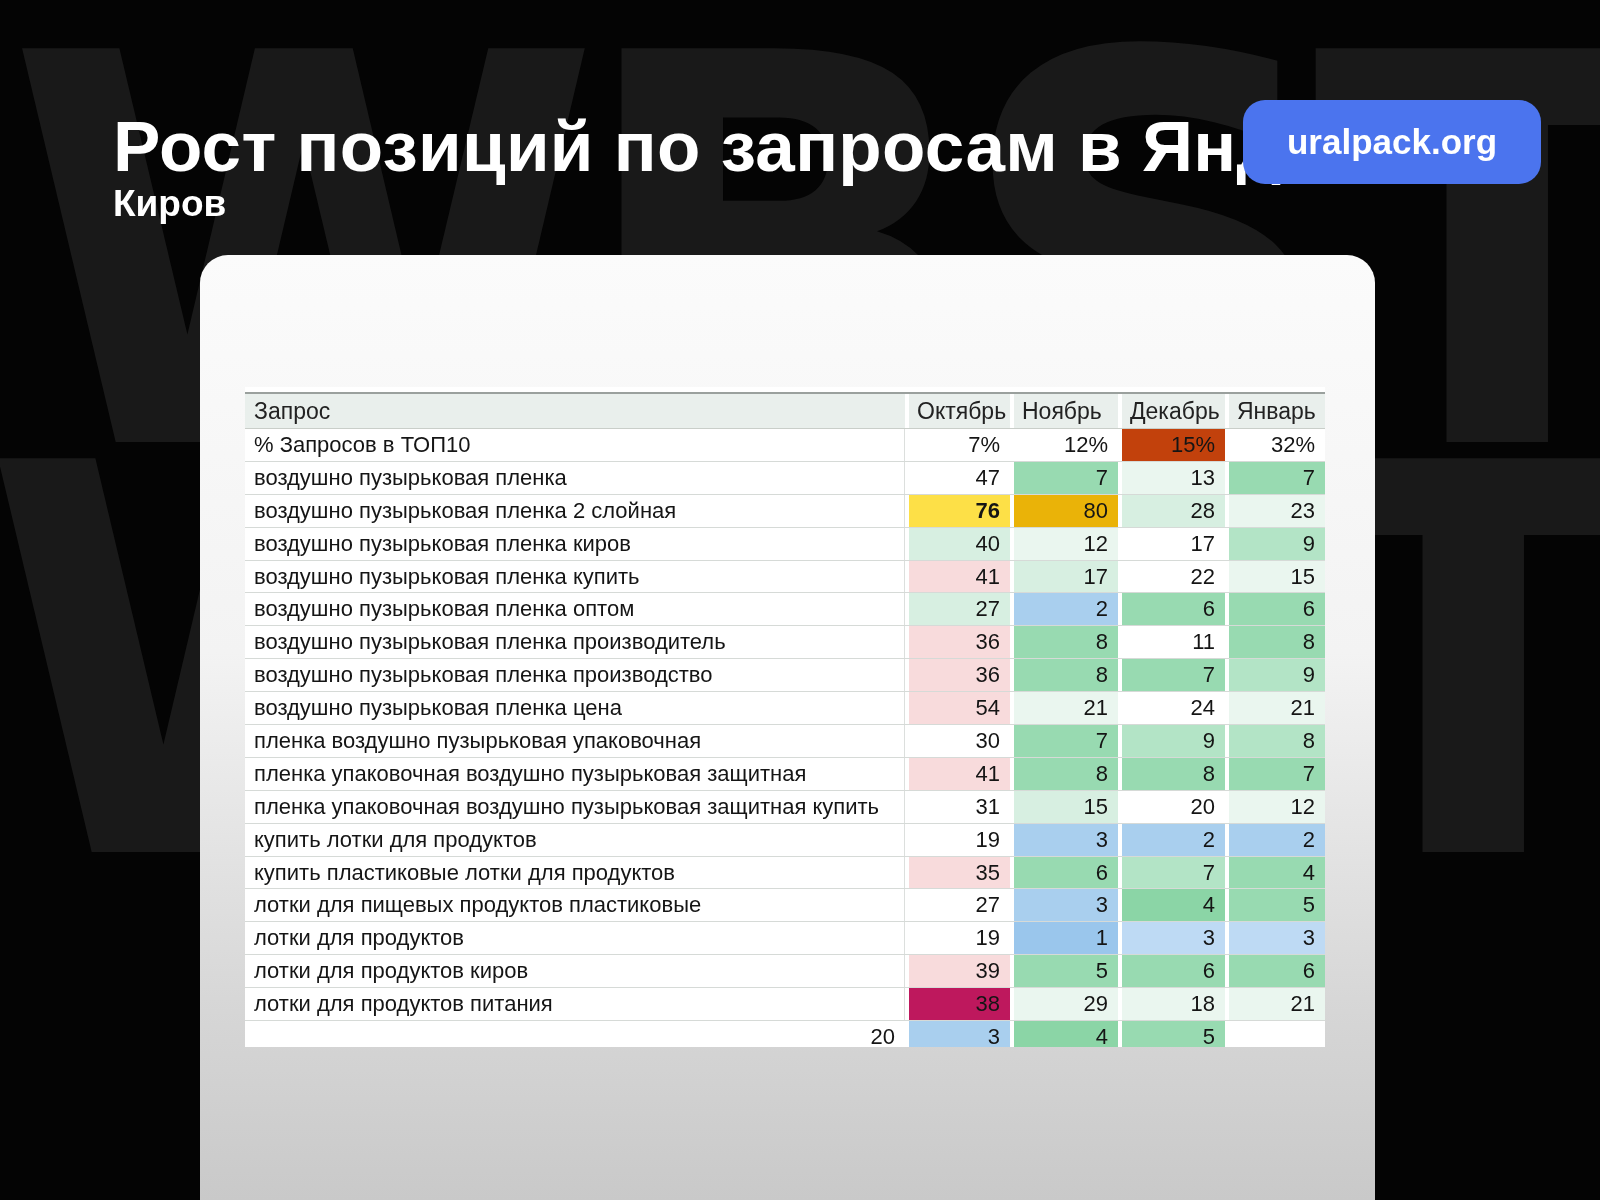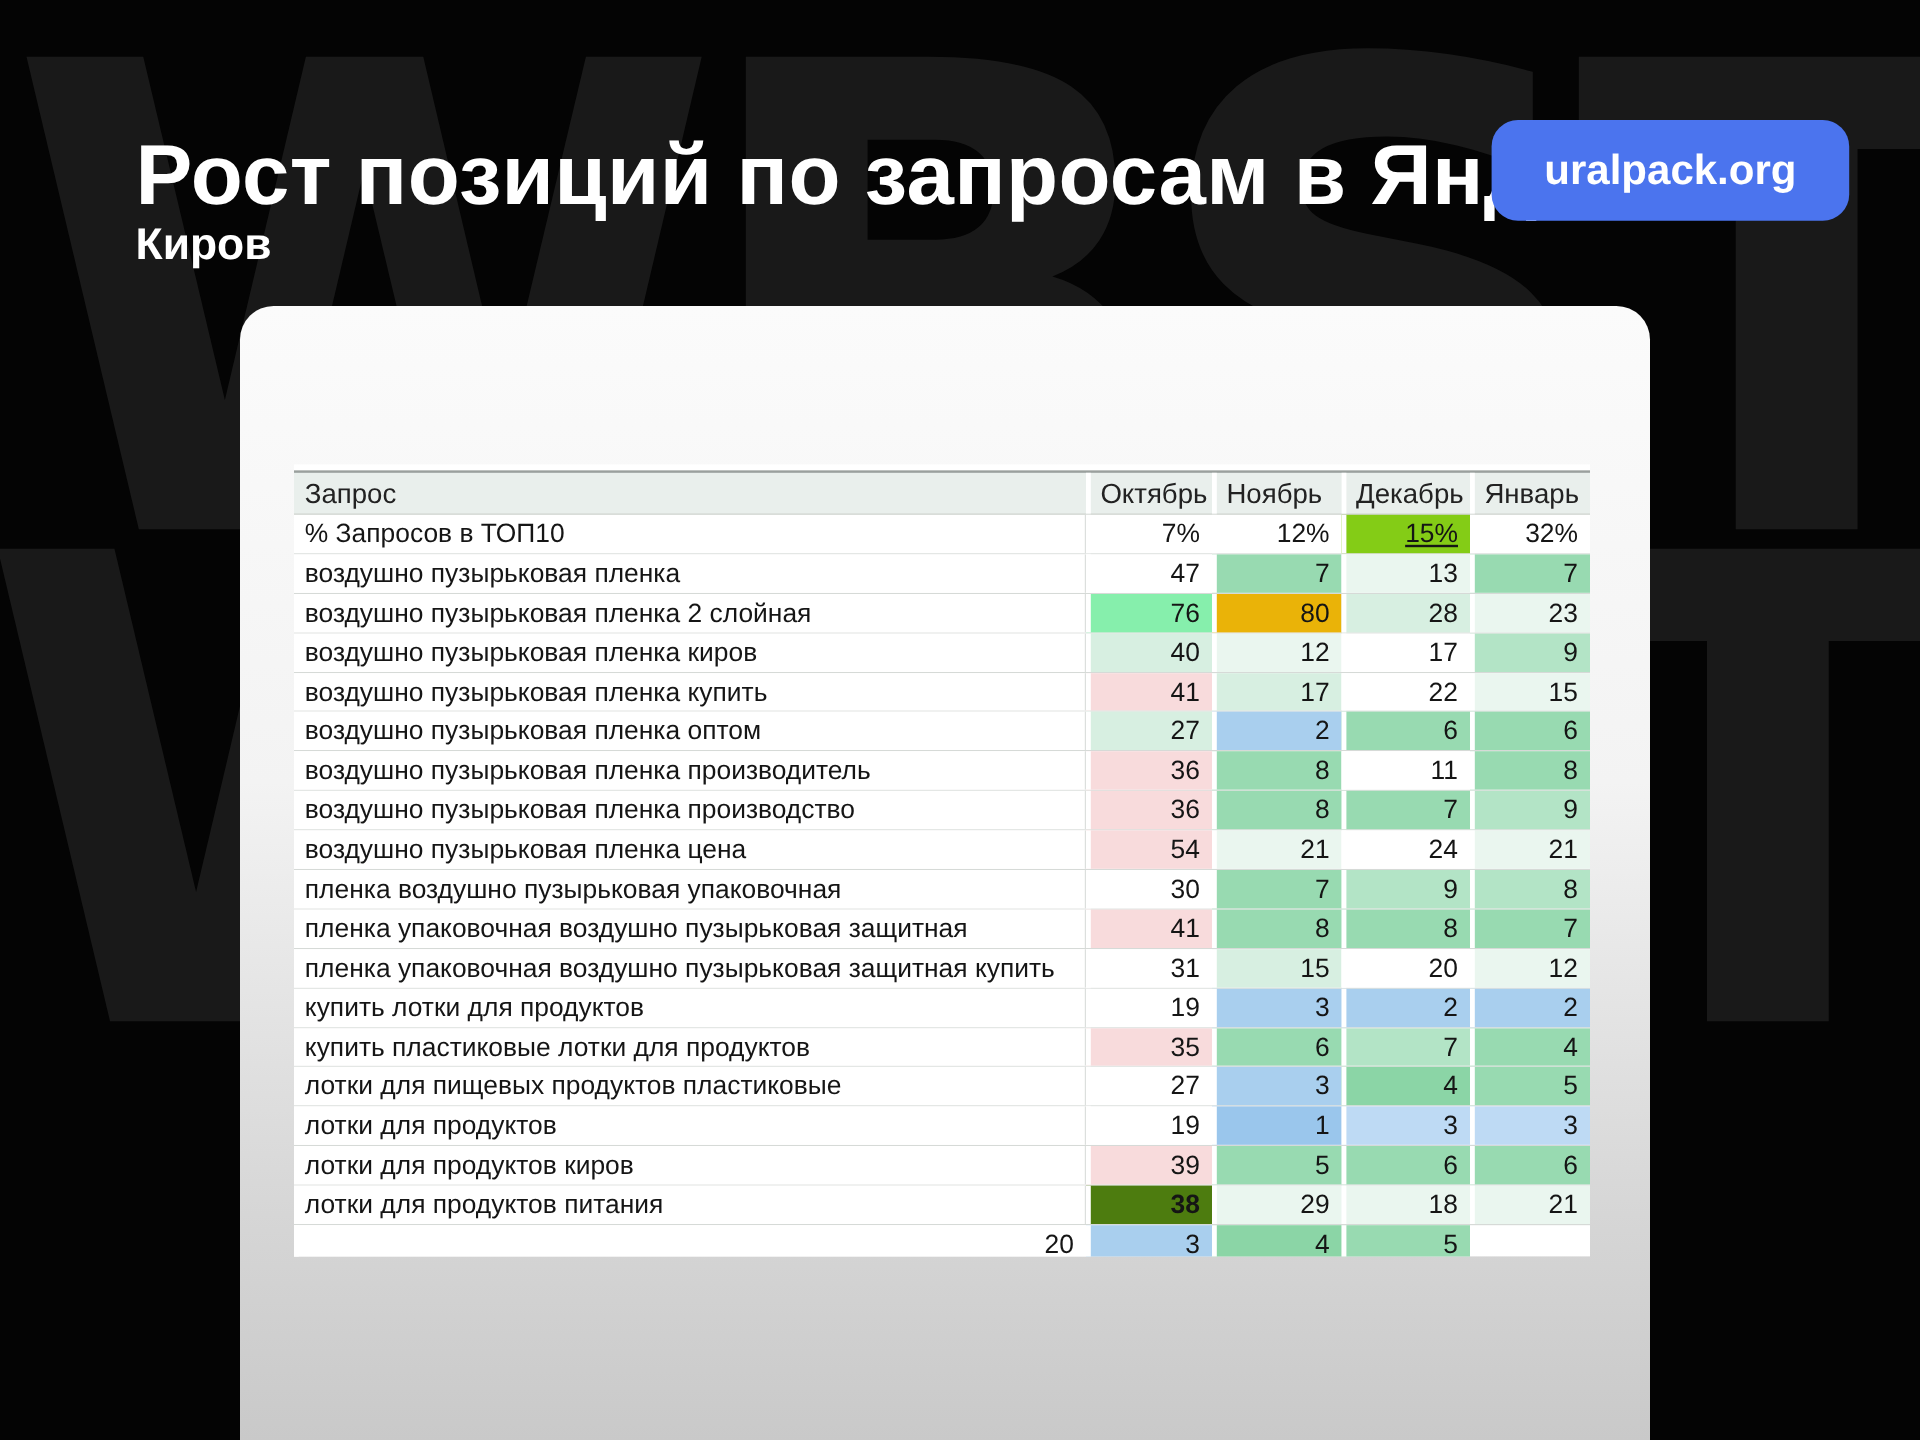--- a/index.html
+++ b/index.html
@@ -89,33 +89,33 @@
         <div class="hm">Октябрь</div>
         <div class="hm">Ноябрь</div>
         <div class="hm">Декабрь</div>
         <div class="hm">Январь</div>
       </div>
     <div id="tbody">
         <div class="trow">
           <div class="qcell">% Запросов в ТОП10</div>
           <div class="ncell" style="background: rgb(255, 255, 255);">7%</div>
           <div class="ncell" style="background: rgb(255, 255, 255);">12%</div>
-          <div class="ncell" style="background: #84cc16; text-decoration: underline;">15%</div>
+          <div class="ncell" style="background: #c2410c;">15%</div>
           <div class="ncell" style="background: rgb(255, 255, 255);">32%</div>
         </div>
         <div class="trow">
           <div class="qcell">воздушно пузырьковая пленка</div>
           <div class="ncell" style="background: rgb(255, 255, 255);">47</div>
           <div class="ncell" style="background: rgb(152, 218, 177);">7</div>
           <div class="ncell" style="background: rgb(234, 246, 239);">13</div>
           <div class="ncell" style="background: rgb(152, 218, 177);">7</div>
         </div>
         <div class="trow">
           <div class="qcell">воздушно пузырьковая пленка 2 слойная</div>
-          <div class="ncell" style="background: #86efac;">76</div>
+          <div class="ncell" style="background: #fde047; font-weight: bold;">76</div>
           <div class="ncell" style="background: #eab308;">80</div>
           <div class="ncell" style="background: rgb(215, 239, 225);">28</div>
           <div class="ncell" style="background: rgb(234, 246, 239);">23</div>
         </div>
         <div class="trow">
           <div class="qcell">воздушно пузырьковая пленка киров</div>
           <div class="ncell" style="background: rgb(215, 239, 225);">40</div>
           <div class="ncell" style="background: rgb(234, 246, 239);">12</div>
           <div class="ncell" style="background: rgb(255, 255, 255);">17</div>
           <div class="ncell" style="background: rgb(179, 228, 198);">9</div>
@@ -206,21 +206,21 @@
         </div>
         <div class="trow">
           <div class="qcell">лотки для продуктов киров</div>
           <div class="ncell" style="background: rgb(248, 219, 220);">39</div>
           <div class="ncell" style="background: rgb(152, 218, 177);">5</div>
           <div class="ncell" style="background: rgb(152, 218, 177);">6</div>
           <div class="ncell" style="background: rgb(152, 218, 177);">6</div>
         </div>
         <div class="trow">
           <div class="qcell">лотки для продуктов питания</div>
-          <div class="ncell" style="background: #4d7c0f; font-weight: bold;">38</div>
+          <div class="ncell" style="background: #be185d;">38</div>
           <div class="ncell" style="background: rgb(234, 246, 239);">29</div>
           <div class="ncell" style="background: rgb(234, 246, 239);">18</div>
           <div class="ncell" style="background: rgb(234, 246, 239);">21</div>
         </div>
         <div class="trow">
           <div class="ncell" style="background: rgb(255, 255, 255);">20</div>
           <div class="ncell" style="background: rgb(169, 207, 238);">3</div>
           <div class="ncell" style="background: rgb(139, 213, 166);">4</div>
           <div class="ncell" style="background: rgb(152, 218, 177);">5</div>
         </div>

